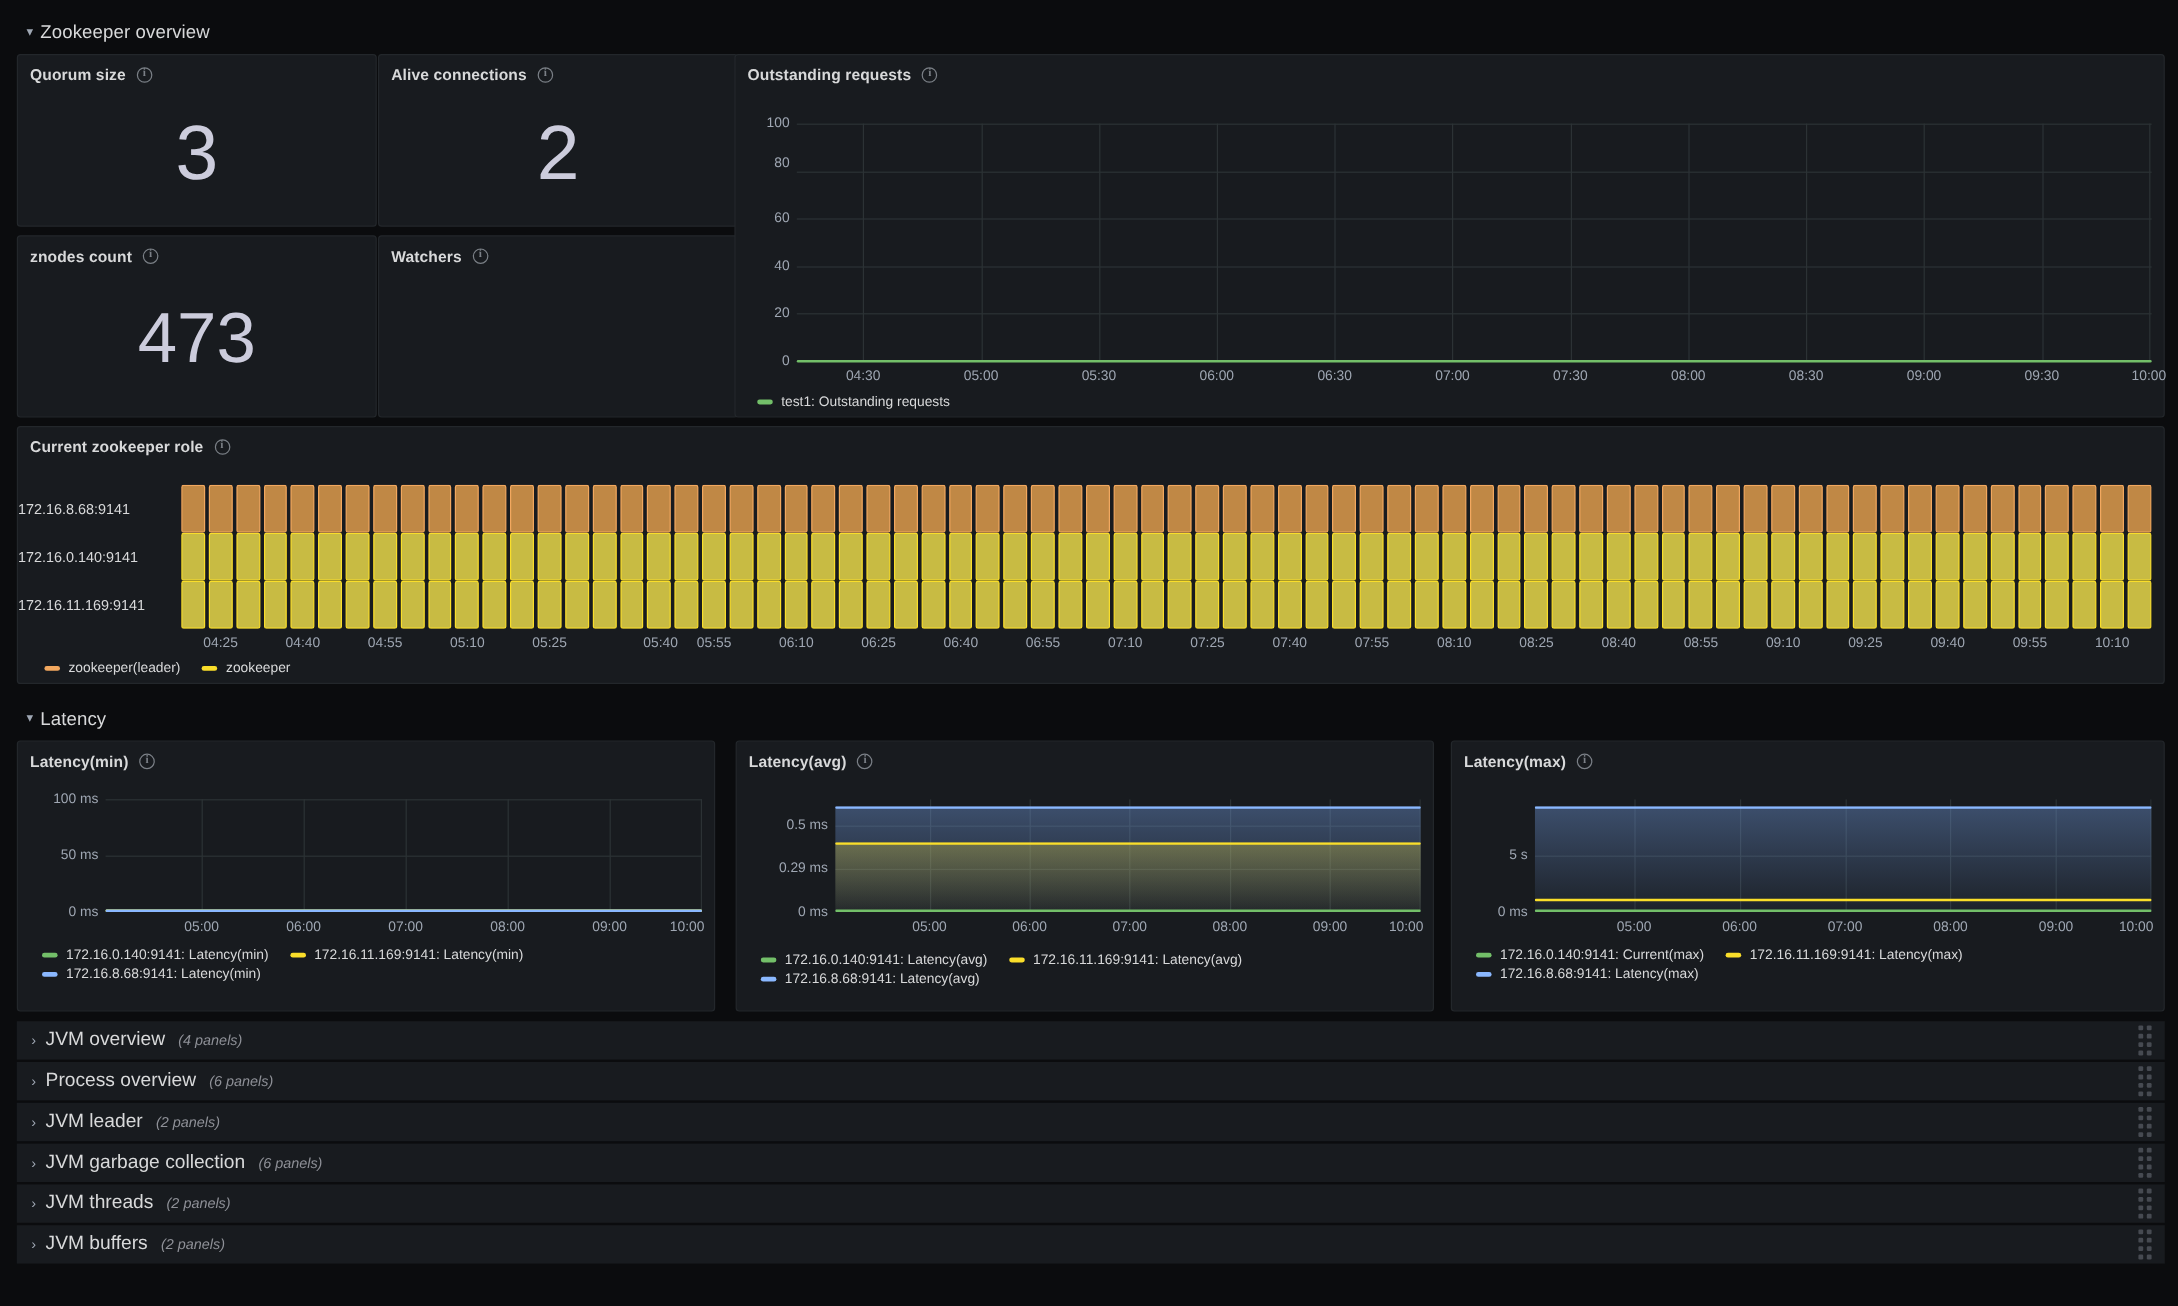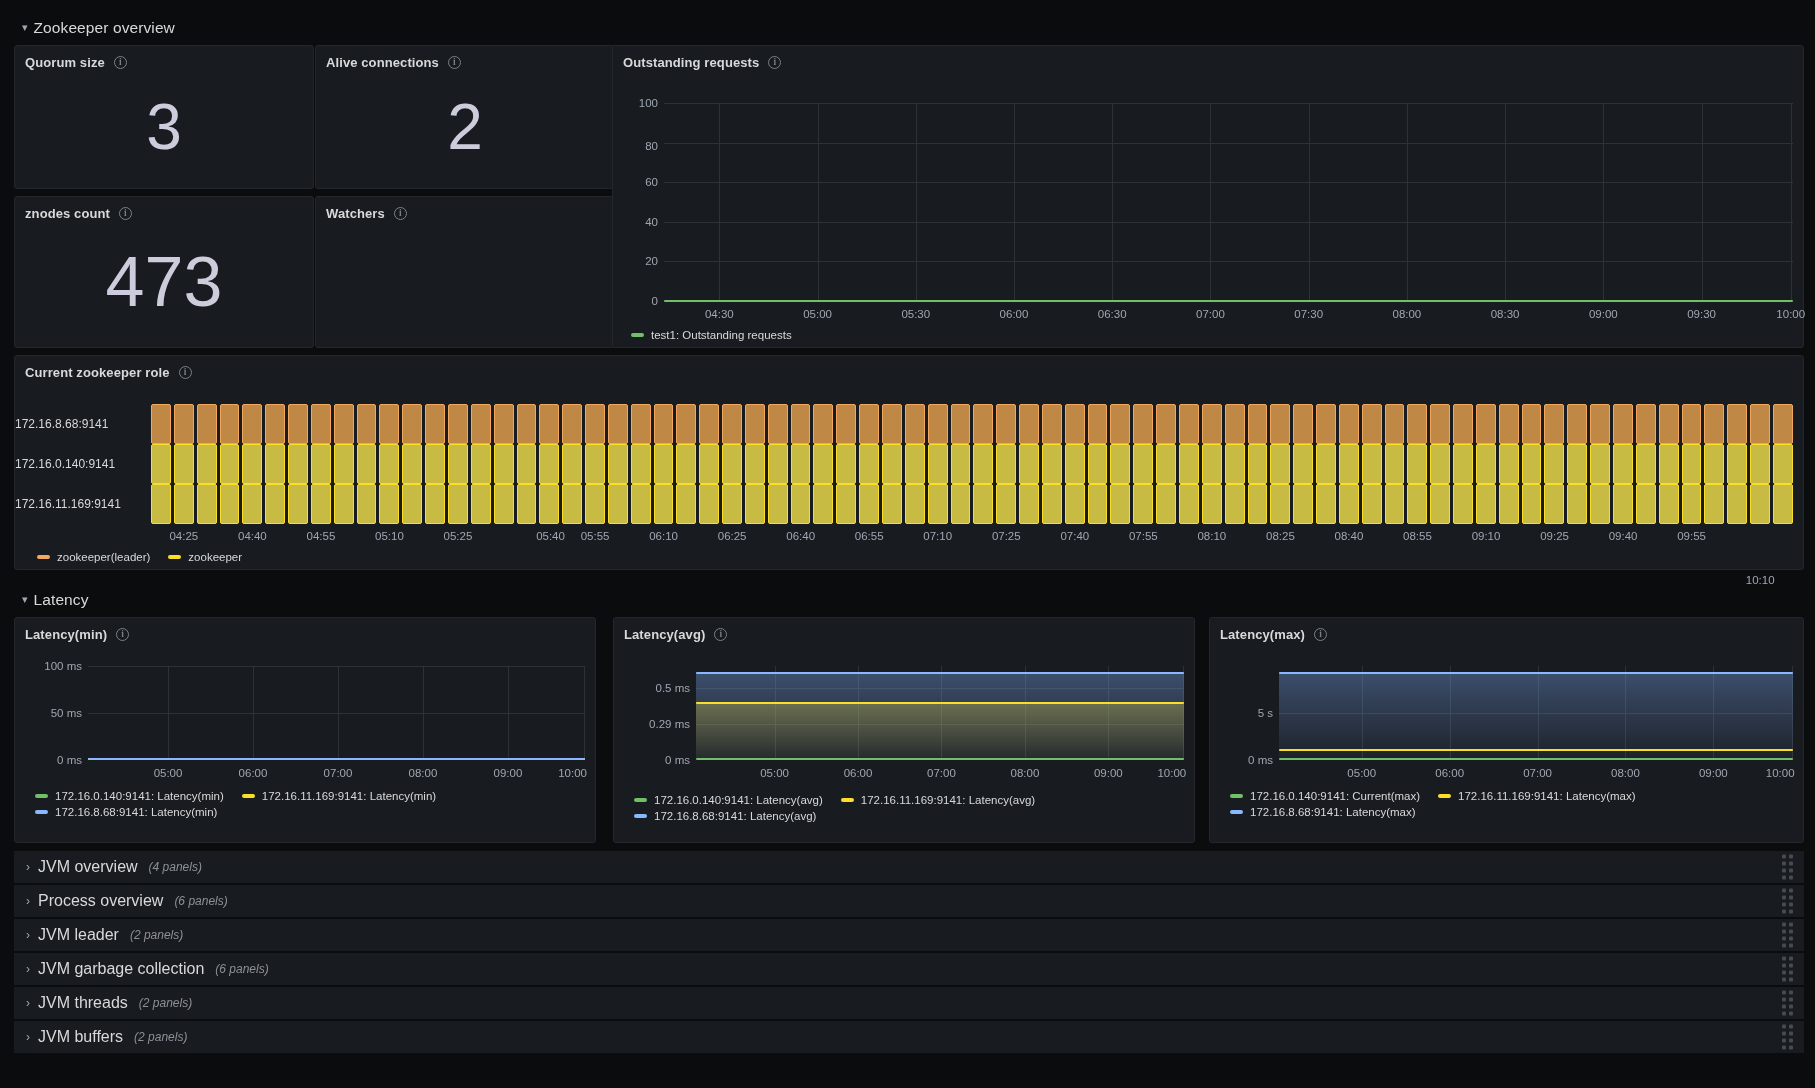--- a/index.html
+++ b/index.html
@@ -116,42 +116,42 @@
     <div class="stat-value" style="position:absolute;left:0;right:0;top:26px;bottom:6px;font-size:64px;">2</div>
   </div>
 
   <div class="panel" style="position:absolute;left:14px;top:196px;width:300px;height:152px;">
     <div class="panel-title">
       <span>znodes count</span>
       <span class="info-icon">
           <i>i</i>
         </span>
     </div>
-    <div class="stat-value" style="position:absolute;left:0;right:0;top:26px;bottom:6px;font-size:70px;">473</div>
+    <div class="stat-value" style="position:absolute;left:0;right:0;top:26px;bottom:6px;font-size:59px;">473</div>
   </div>
 
   <div class="panel" style="position:absolute;left:315px;top:196px;width:300px;height:152px;">
     <div class="panel-title">
       <span>Watchers</span>
       <span class="info-icon">
           <i>i</i>
         </span>
     </div>
   </div>
 
   <div class="panel" style="position:absolute;left:612px;top:45px;width:1192px;height:303px;">
     <div class="panel-title">
       <span>Outstanding requests</span>
       <span class="info-icon">
           <i>i</i>
         </span>
     </div>
 
     <div class="ytick" style="left:0;width:45px;top:57px;">100</div>
-    <div class="ytick" style="left:0;width:45px;top:100px;">80</div>
+    <div class="ytick" style="left:0;width:45px;top:90px;">80</div>
     <div class="ytick" style="left:0;width:45px;top:136.2px;">60</div>
     <div class="ytick" style="left:0;width:45px;top:175.8px;">40</div>
     <div class="ytick" style="left:0;width:45px;top:215.4px;">20</div>
     <div class="ytick" style="left:0;width:45px;top:255px;">0</div>
 
     <div class="plot" style="left:51px;top:57px;right:10px;height:198px;">
       <div class="gridline" style="left:0;right:0;top:0;height:1px;"></div>
       <div class="gridline" style="left:0;right:0;top:39.6px;height:1px;"></div>
       <div class="gridline" style="left:0;right:0;top:79.2px;height:1px;"></div>
       <div class="gridline" style="left:0;right:0;top:118.8px;height:1px;"></div>
@@ -449,21 +449,21 @@
         <div class="xtick" style="left: 56.2609%;">07:40</div>
         <div class="xtick" style="left: 60.4348%;">07:55</div>
         <div class="xtick" style="left: 64.6087%;">08:10</div>
         <div class="xtick" style="left: 68.7826%;">08:25</div>
         <div class="xtick" style="left: 72.9565%;">08:40</div>
         <div class="xtick" style="left: 77.1304%;">08:55</div>
         <div class="xtick" style="left: 81.3043%;">09:10</div>
         <div class="xtick" style="left: 85.4783%;">09:25</div>
         <div class="xtick" style="left: 89.6522%;">09:40</div>
         <div class="xtick" style="left: 93.8261%;">09:55</div>
-        <div class="xtick" style="left: 98%; margin-top: 44px;">10:10</div>
+        <div class="xtick" style="left: 98%;">10:10</div>
       </div>
 
     <div class="legend" style="left:22px;top:195px;">
       <div class="legend-item">
         <span class="legend-swatch" style="background:#f2a85f;"></span>
         <span>zookeeper(leader)</span>
       </div>
       <div class="legend-item">
         <span class="legend-swatch" style="background:#fade2a;"></span>
         <span>zookeeper</span>

